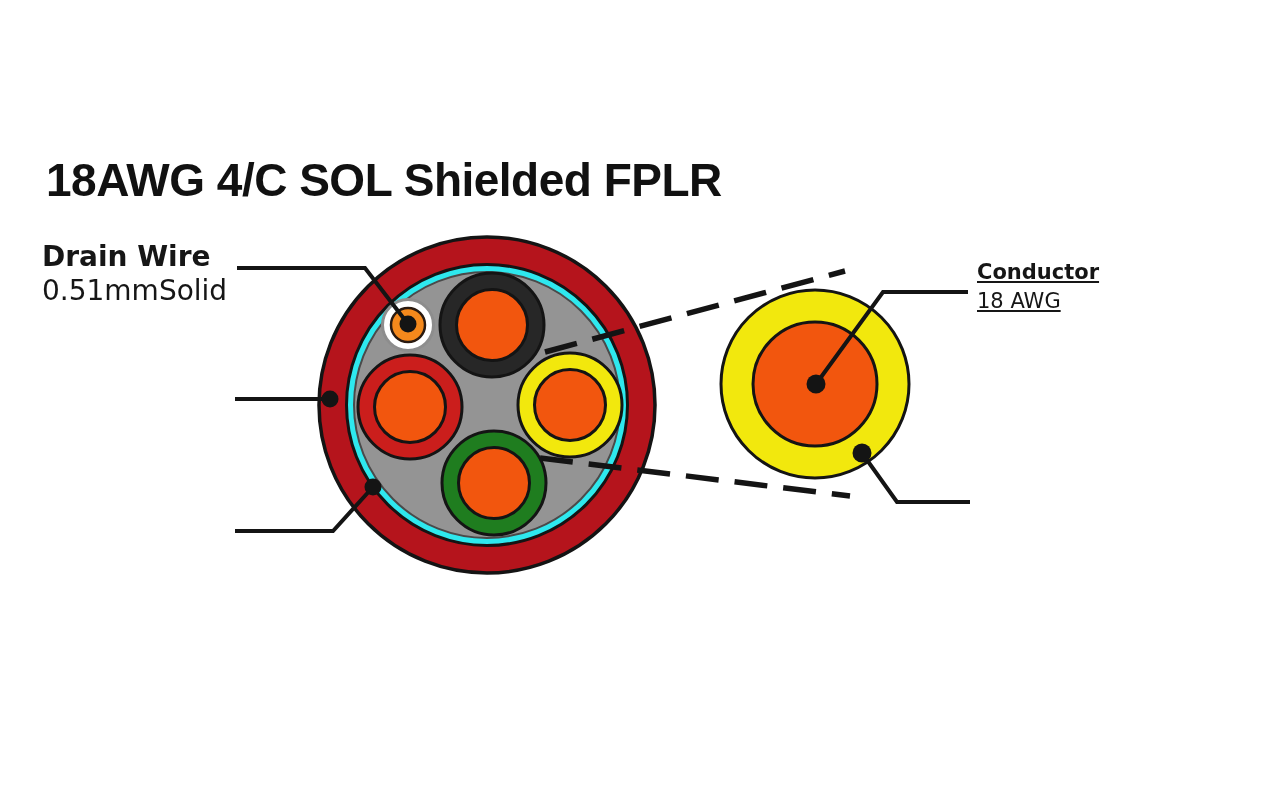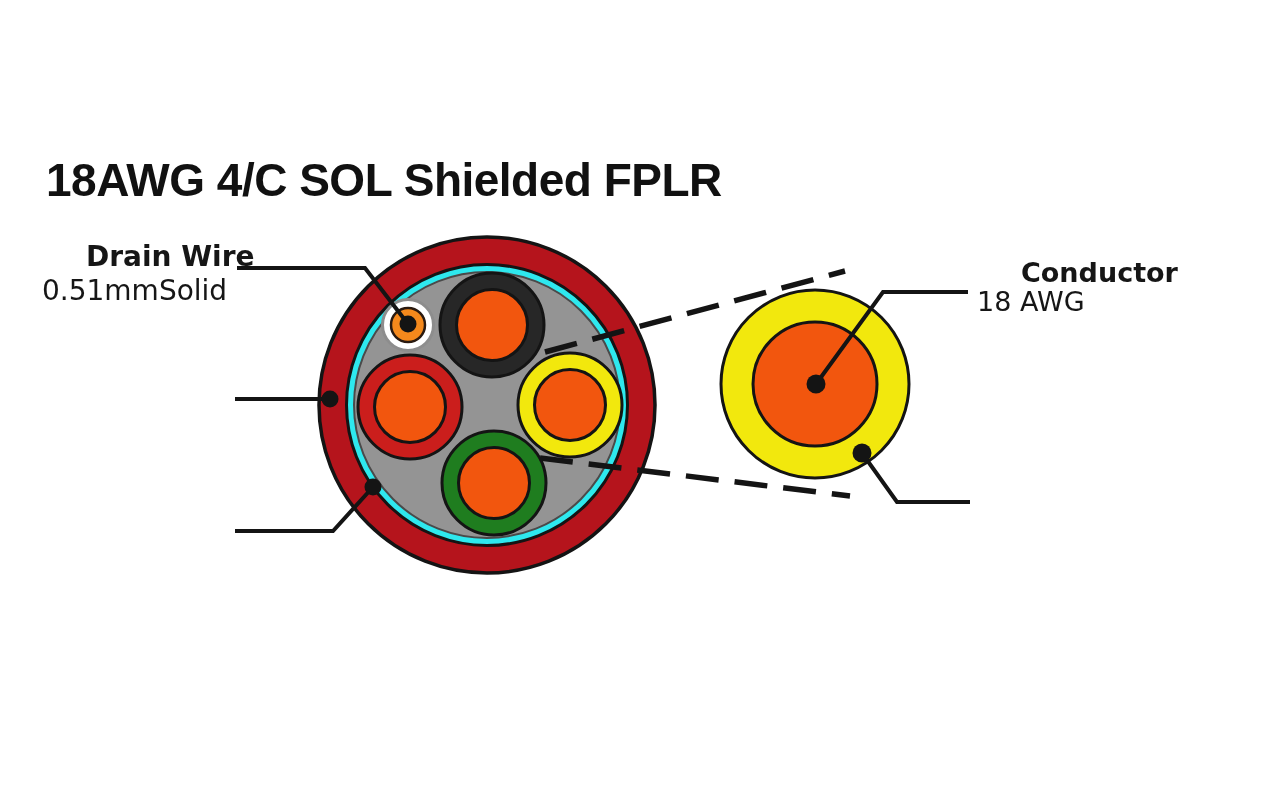--- a/index.html
+++ b/index.html
@@ -8,22 +8,22 @@
     font-family:"DejaVu Sans",sans-serif;overflow:hidden;
   }
   .diagram-svg{position:absolute;left:0;top:0;}
   .page-title{
     position:absolute;left:46px;top:156px;
     font-family:"Liberation Sans",sans-serif;
     font-weight:bold;font-size:46px;line-height:48px;
     letter-spacing:-0.5px;color:#111;white-space:nowrap;
   }
   .callout{position:absolute;color:#161616;font-size:28px;line-height:34px;white-space:nowrap;}
-  .callout .head{font-weight:bold;margin-left:44px;}
-  .callout.right{font-size:27px;line-height:29px;}
+  .callout .head{font-weight:bold;}
+  .callout.right{font-size:21px;line-height:29px;text-decoration:underline;}
   
   .o3{stroke:#141414;stroke-width:3px;}
   .o35{stroke:#141414;stroke-width:3.5px;}
   .o2{stroke:#4a4a4a;stroke-width:2px;}
   .ogray{stroke:#8d8d8d;stroke-width:3px;}
   .odark{stroke:#2a1a10;stroke-width:2.5px;}
   .leader{fill:none;stroke:#141414;stroke-width:4px;stroke-linejoin:miter;}
   .dot{fill:#141414;stroke:none;}
   .dash{stroke:#141414;stroke-width:5.5px;stroke-dasharray:33 16;stroke-linecap:butt;}
 </style>

